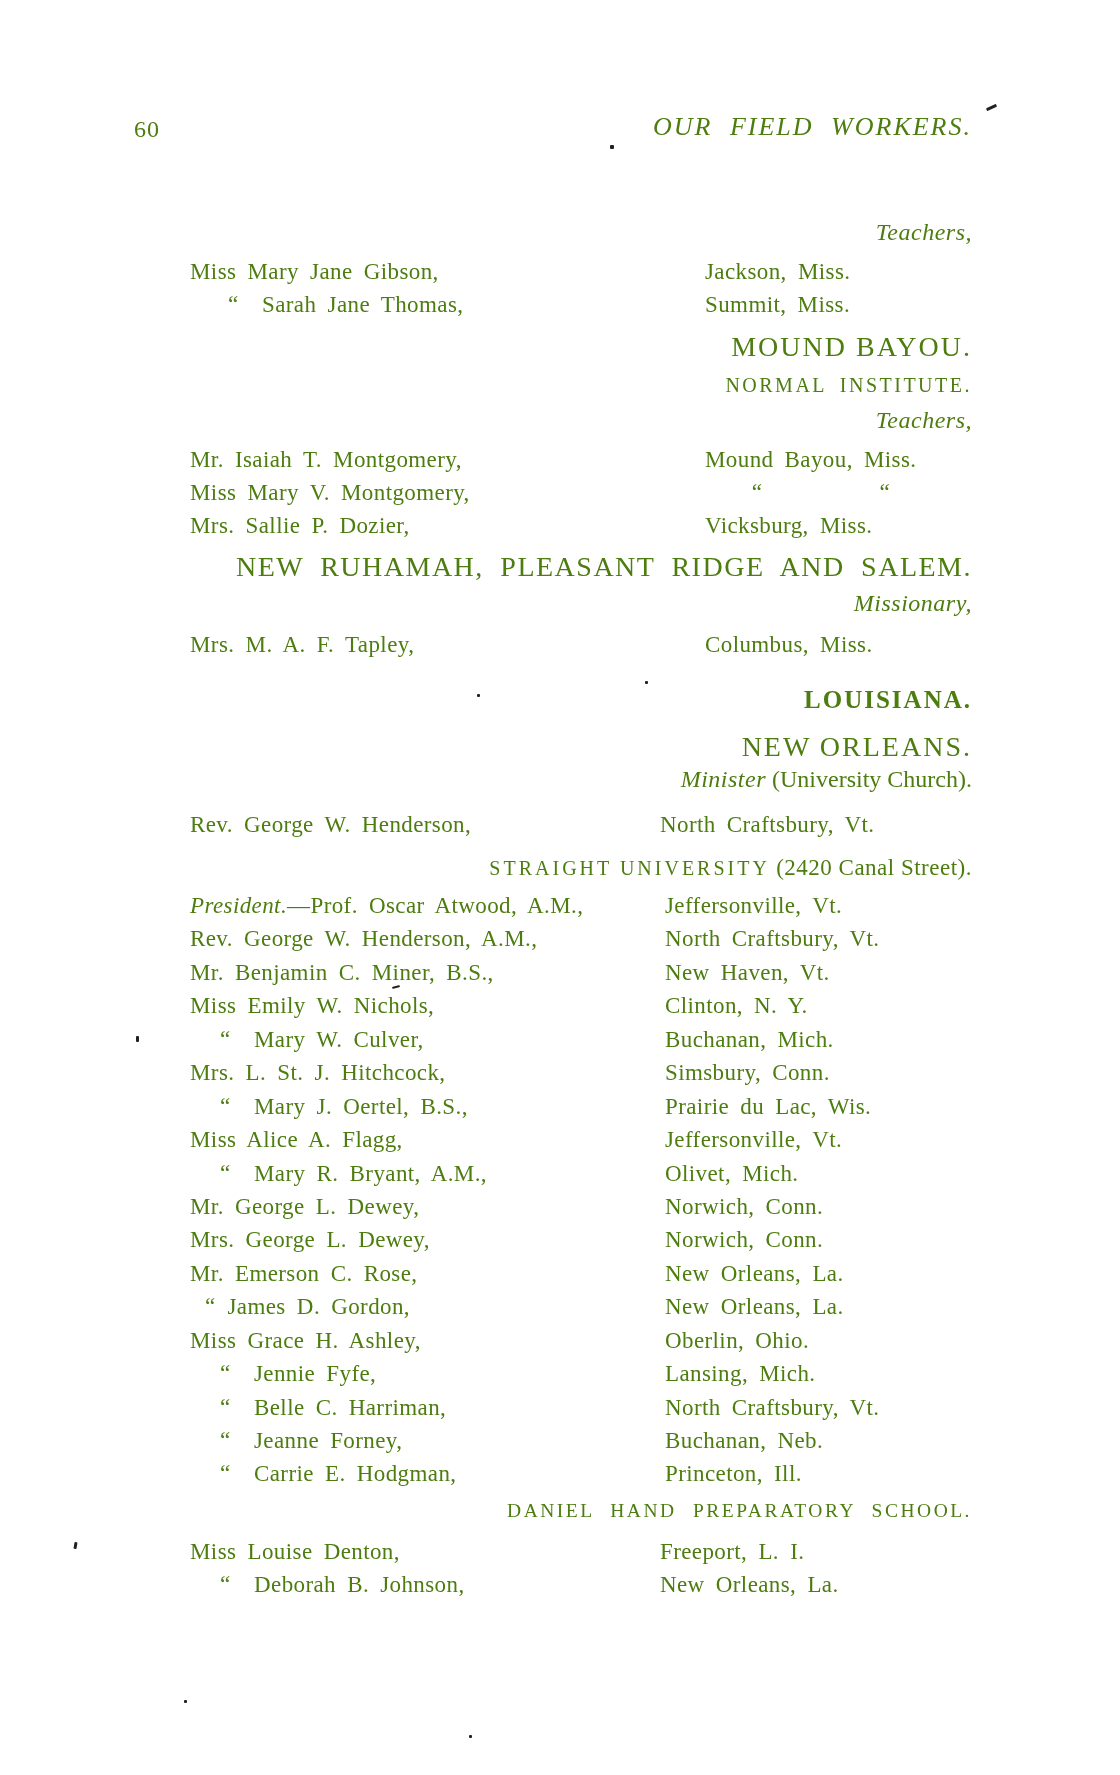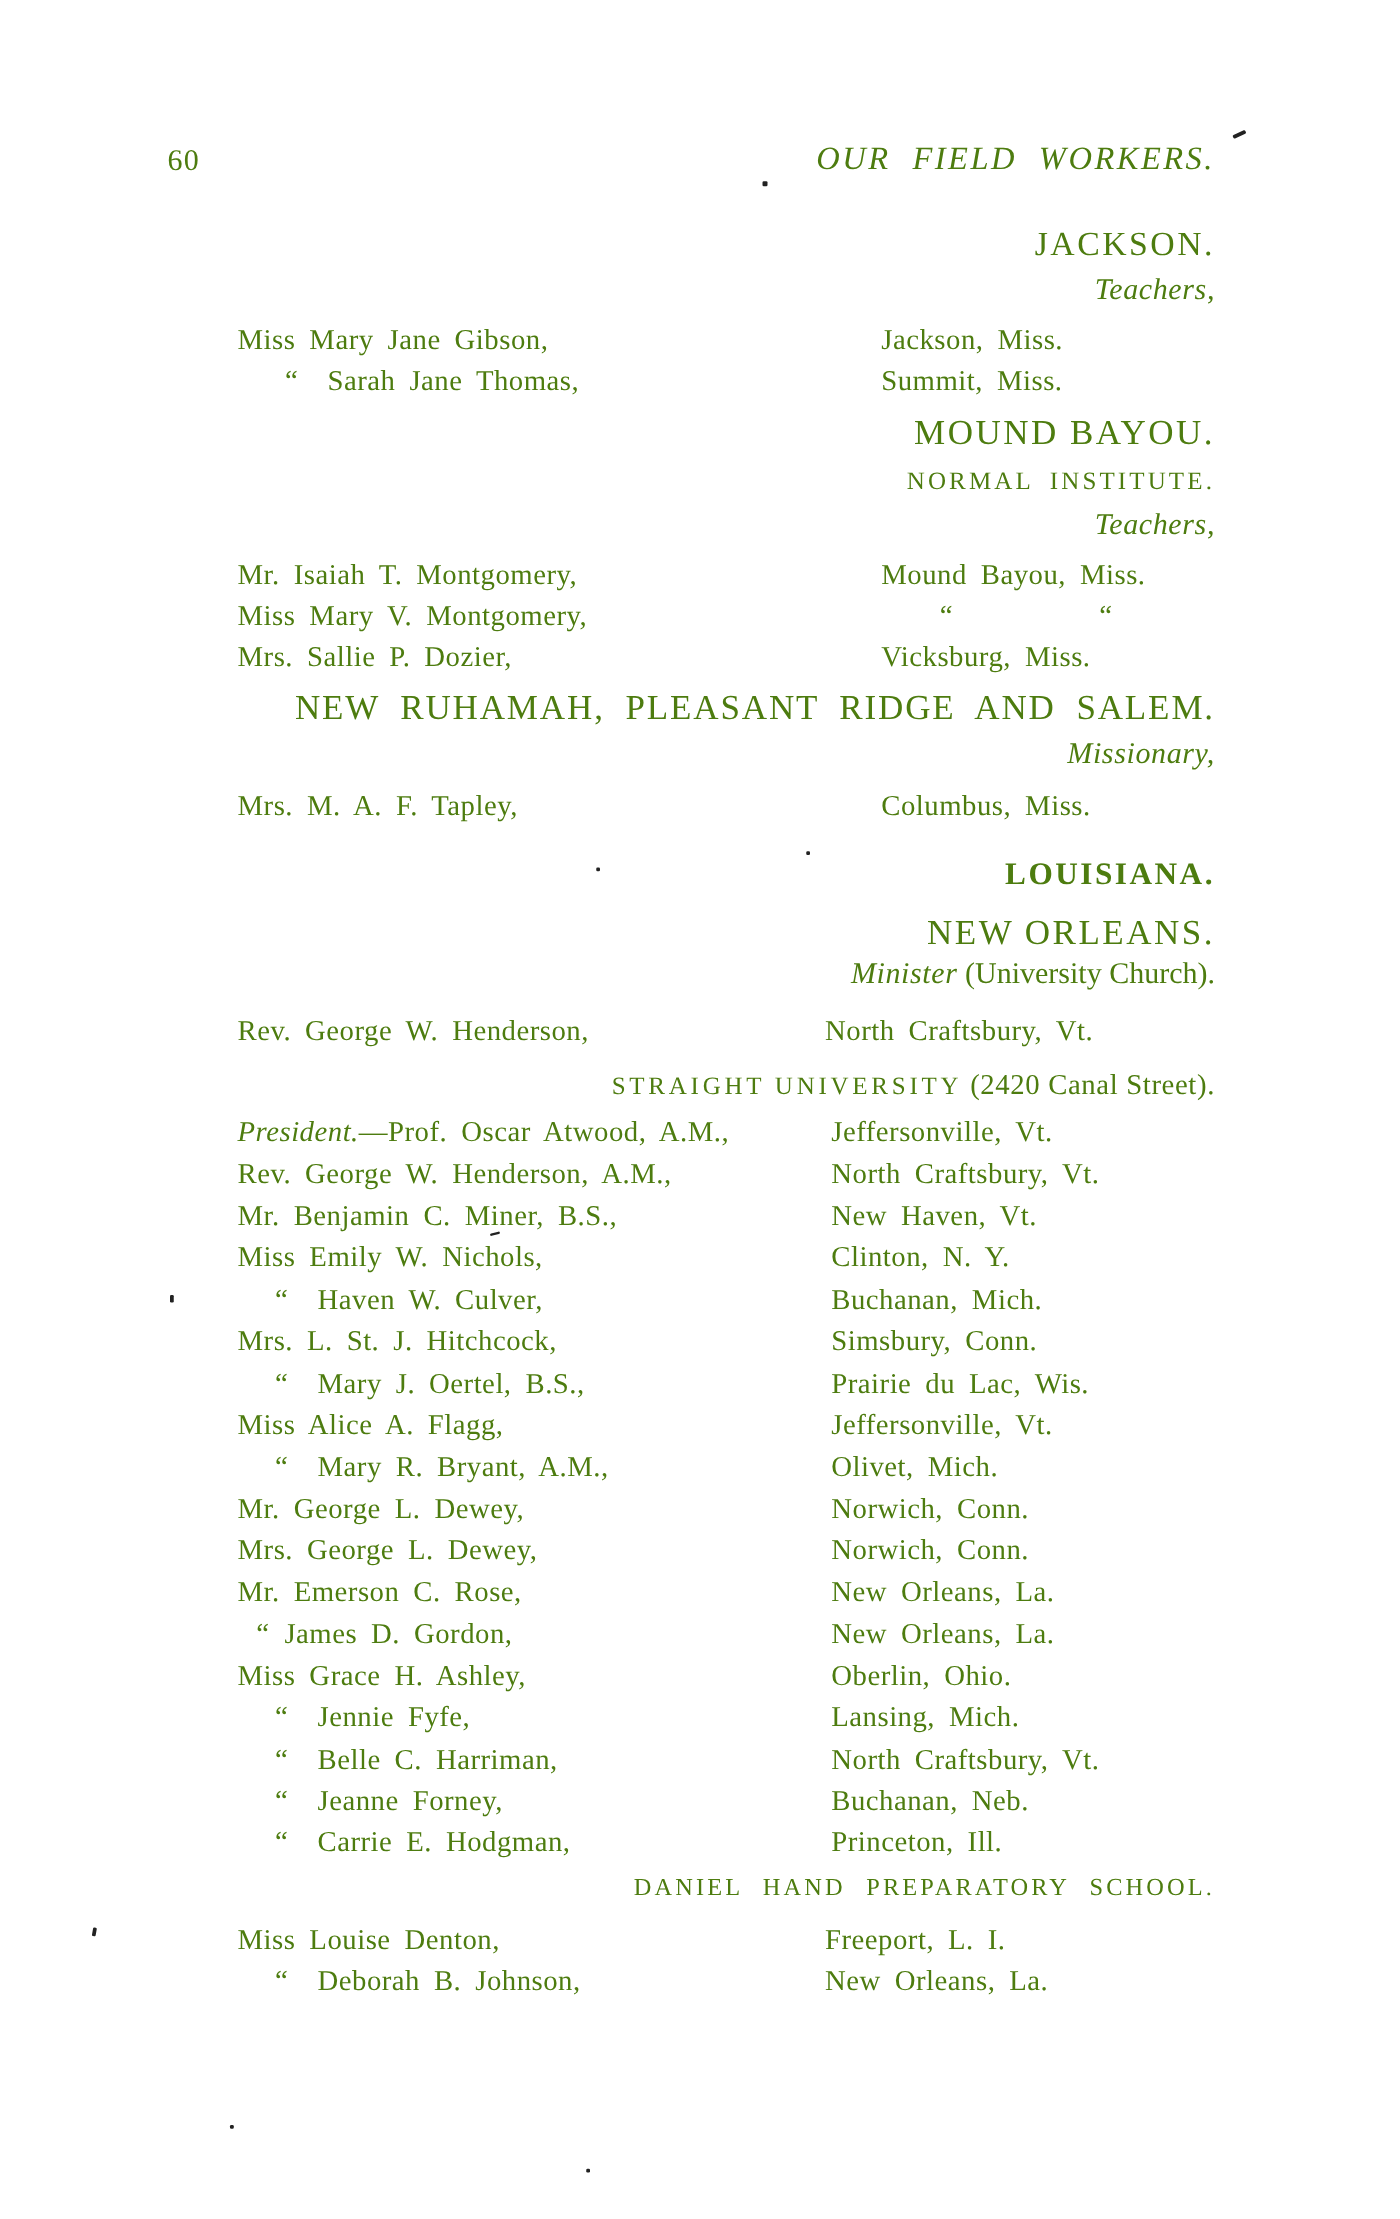--- a/index.html
+++ b/index.html
@@ -46,21 +46,20 @@
   .speck{position:absolute;background:#222;border-radius:1px;}
 </style>
 </head>
 <body>
 
 <div class="page">
 
   <div class="abs pageno">60</div>
   <div class="abs center running-title">OUR FIELD WORKERS.</div>
 
-  <div class="abs center h-city" style="top:180px">JACKSON.</div>
   <div class="abs center h-role" style="top:219px">Teachers,</div>
   <div class="abs rows rh32" style="left:190px;top:256px">
     <div class="row">
       <span class="name">Miss Mary Jane Gibson,</span>
       <span class="loc loc515">Jackson, Miss.</span>
     </div>
     <div class="row">
       <span class="name d1">“ Sarah Jane Thomas,</span>
       <span class="loc loc515">Summit, Miss.</span>
     </div>
@@ -119,21 +118,21 @@
     </div>
     <div class="row">
       <span class="name">Mr. Benjamin C. Miner, B.S.,</span>
       <span class="loc loc475">New Haven, Vt.</span>
     </div>
     <div class="row">
       <span class="name">Miss Emily W. Nichols,</span>
       <span class="loc loc475">Clinton, N. Y.</span>
     </div>
     <div class="row">
-      <span class="name d2">“ Haven W. Culver,</span>
+      <span class="name d2">“ Mary W. Culver,</span>
       <span class="loc loc475">Buchanan, Mich.</span>
     </div>
     <div class="row">
       <span class="name">Mrs. L. St. J. Hitchcock,</span>
       <span class="loc loc475">Simsbury, Conn.</span>
     </div>
     <div class="row">
       <span class="name d2">“ Mary J. Oertel, B.S.,</span>
       <span class="loc loc475">Prairie du Lac, Wis.</span>
     </div>

